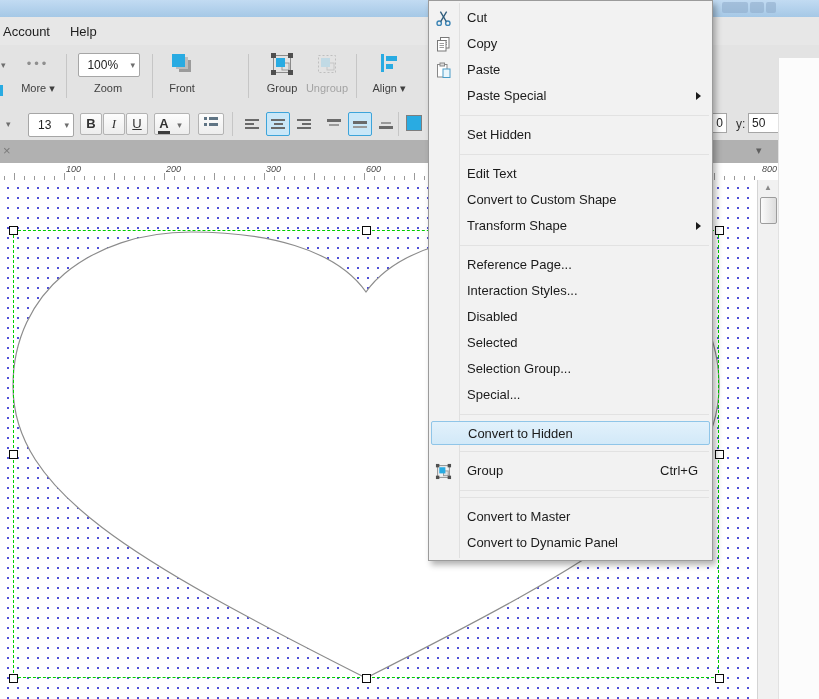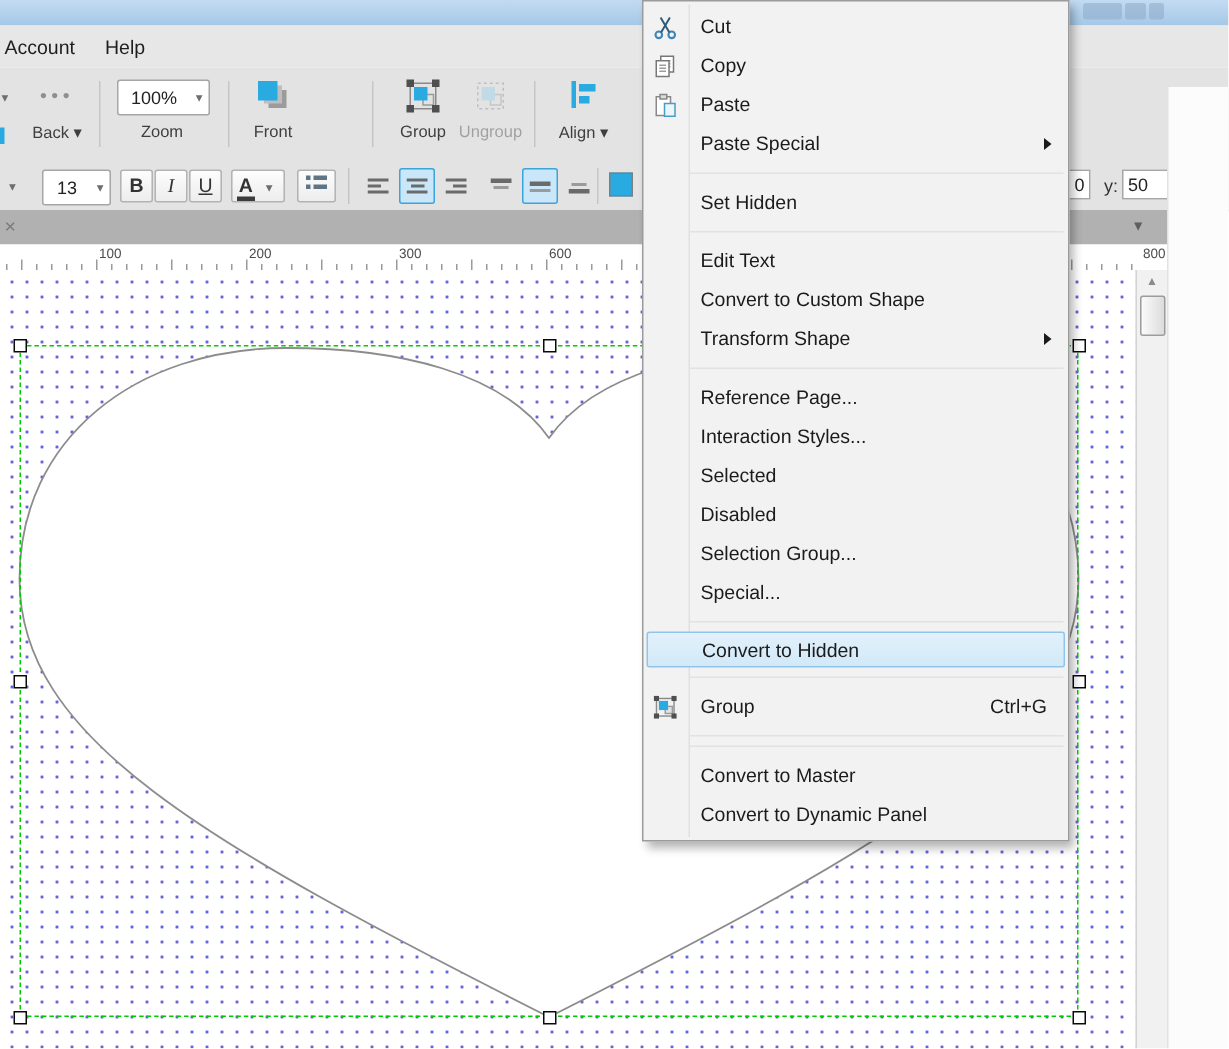--- a/index.html
+++ b/index.html
@@ -36,21 +36,21 @@
   .fld{position:absolute;top:5px;height:20px;box-sizing:border-box;background:#fff;border:1px solid #a6a6a6;
        font-size:12px;color:#222;line-height:18px;padding:0 3px;}
   .fld-label{position:absolute;top:9px;font-size:12px;color:#333;}
 
   
   .tabbar{left:0;top:140px;width:780px;height:23px;background:#b1b1b1;}
   .tab-close{position:absolute;left:3px;top:3px;font-size:13px;color:#7a7a7a;cursor:pointer;}
   .tab-caret{position:absolute;left:756px;top:4px;font-size:11px;color:#5f5f5f;cursor:pointer;}
   .ruler{left:0;top:163px;width:780px;height:17px;background:#fff;border-bottom:1px solid #b9b9b9;}
   .tick{position:absolute;bottom:0;width:1px;background:#9a9a9a;}
-  .rlabel{position:absolute;top:1px;font-size:9px;color:#4c4c4c;}
+  .rlabel{position:absolute;top:1px;font-size:9px;color:#4c4c4c;font-style:italic;}
 
   
   .canvas{left:0;top:180px;width:757px;height:519px;background:#fff;
           background-image:radial-gradient(circle,rgba(48,48,208,.85) .8px,transparent 1.1px);
           background-size:10px 10px;background-position:3px 3px;}
   .sel-box{position:absolute;left:13px;top:50px;width:706px;height:448px;
            border:1px dashed #00cc00;box-sizing:border-box;}
   .handle{position:absolute;width:7px;height:7px;background:#fff;border:1px solid #0a0a0a;box-sizing:content-box;}
   .heart-svg{position:absolute;left:13px;top:50px;overflow:visible;}
 
@@ -97,21 +97,21 @@
     <span>Account</span>
     <span>Help</span>
   </div>
 
   <div class="abs toolbar1">
     <span class="frag-caret" style="left:1px;top:15px;">▾</span>
     <span class="frag-blue"></span>
 
     <div class="tb-btn" style="left:14px;width:48px;">
       <div class="dots3" style="text-align:center;margin-top:11px;">•••</div>
-      <div class="tb-label">Back ▾</div>
+      <div class="tb-label">More ▾</div>
     </div>
     <div class="tb-sep" style="left:66px;"></div>
 
     <div class="combo" style="left:78px;top:8px;width:60px;height:22px;">
       <span class="val">100%</span>
       <span class="caret">▾</span>
     </div>
     <div class="tb-label" style="left:78px;width:60px;right:auto;">Zoom</div>
     <div class="tb-sep" style="left:152px;"></div>
 
@@ -377,22 +377,22 @@
       <div class="cm-item"><span>Paste Special</span><span class="cm-arrow"></span></div>
       <div class="cm-sep"></div>
       <div class="cm-item"><span>Set Hidden</span></div>
       <div class="cm-sep"></div>
       <div class="cm-item"><span>Edit Text</span></div>
       <div class="cm-item"><span>Convert to Custom Shape</span></div>
       <div class="cm-item"><span>Transform Shape</span><span class="cm-arrow"></span></div>
       <div class="cm-sep"></div>
       <div class="cm-item"><span>Reference Page...</span></div>
       <div class="cm-item"><span>Interaction Styles...</span></div>
+      <div class="cm-item"><span>Disabled</span></div>
       <div class="cm-item"><span>Selected</span></div>
-      <div class="cm-item"><span>Disabled</span></div>
       <div class="cm-item"><span>Selection Group...</span></div>
       <div class="cm-item"><span>Special...</span></div>
       <div class="cm-sep"></div>
       <div class="cm-item hl"><span>Convert to Hidden</span></div>
       <div class="cm-sep"></div>
       <div class="cm-item"><span class="cm-icon">
           <svg viewBox="0 0 18 18">
             <rect x="2.8" y="2.8" width="12.4" height="12.4" fill="none" stroke="#8a8a8a"></rect>
             <rect x="9" y="8.4" width="5" height="5" fill="#e2e2e2" stroke="#9a9a9a"></rect>
             <rect x="4.5" y="4.5" width="6.5" height="6.5" fill="#29abe2"></rect>

